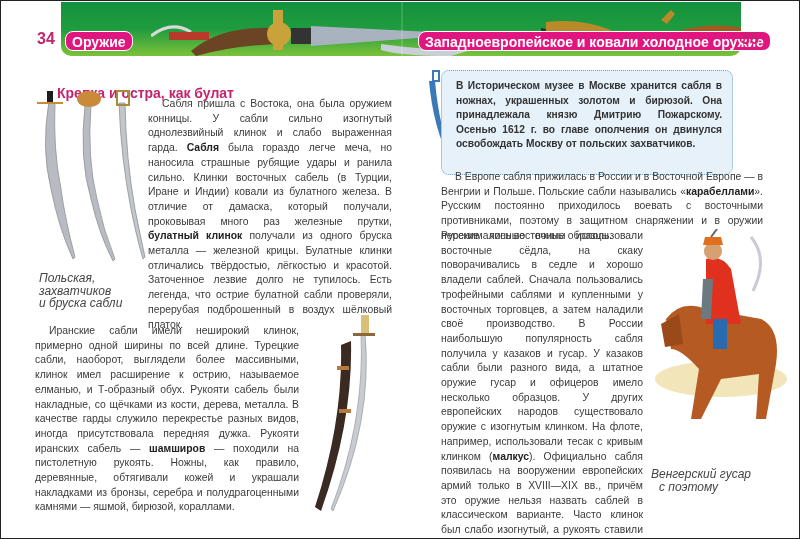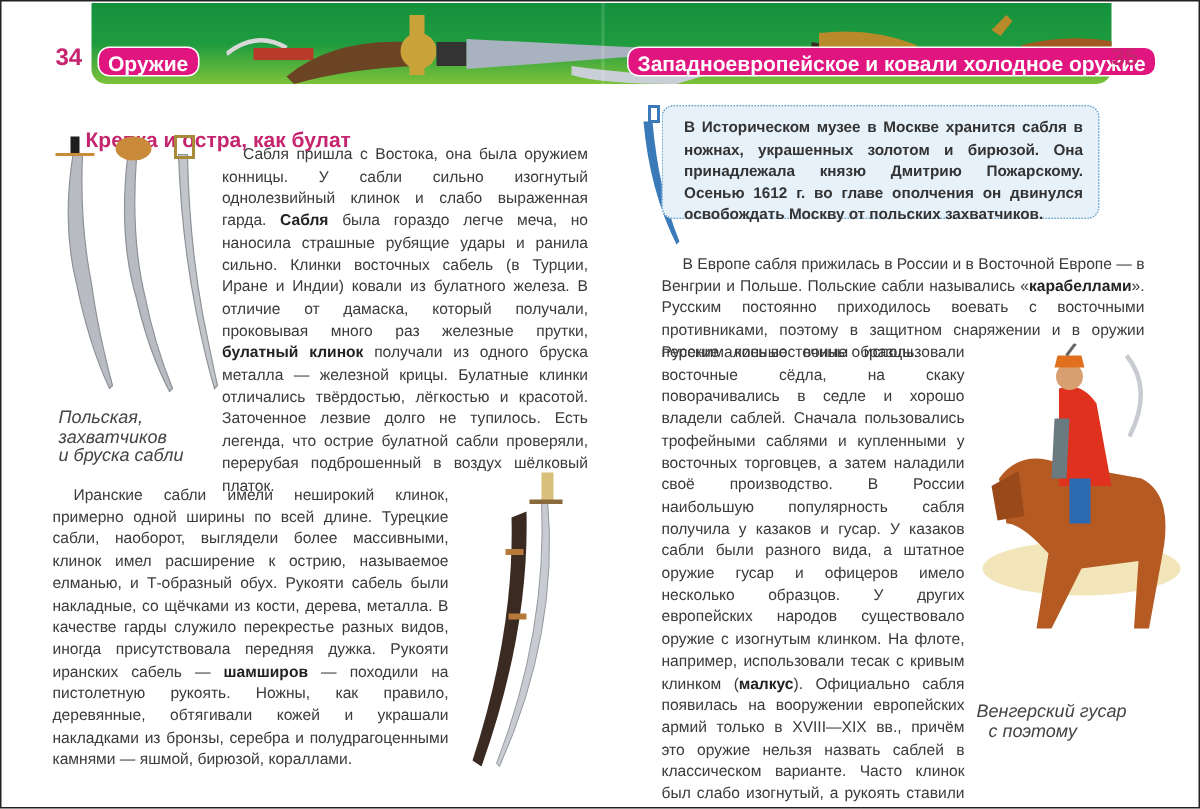--- a/index.html
+++ b/index.html
@@ -30,21 +30,21 @@
 
   .section-title { position: absolute; left: 56px; top: 84px; font-size: 14px; font-weight: bold; color: #c5246e; }
 
   .para { position: absolute; font-size: 10.4px; line-height: 14.7px; color: #3a3a3a; text-align: justify; }
   .para b { color: #222; }
   .indent { text-indent: 14px; }
 
   .caption { position: absolute; font-size: 12px; line-height: 12.5px; font-style: italic; color: #444; }
 
   .info-box {
-    position: absolute; left: 440px; top: 69px; width: 292px; height: 76px;
+    position: absolute; left: 440px; top: 69px; width: 292px; height: 105px;
     background: #e6f1fa; border: 1.5px dotted #6aa2c8; border-radius: 8px;
     padding: 8px 10px 22px 14px;
     font-size: 10.2px; line-height: 14.6px; font-weight: bold; color: #333; text-align: justify;
   }
   .info-icon { position: absolute; left: 420px; top: 66px; width: 36px; height: 100px; }
 
   .img-sabres { position: absolute; left: 30px; top: 88px; width: 115px; height: 180px; }
   .img-shamshir { position: absolute; left: 300px; top: 310px; width: 90px; height: 210px; }
   .img-hussar { position: absolute; left: 650px; top: 228px; width: 140px; height: 205px; }
 </style>

